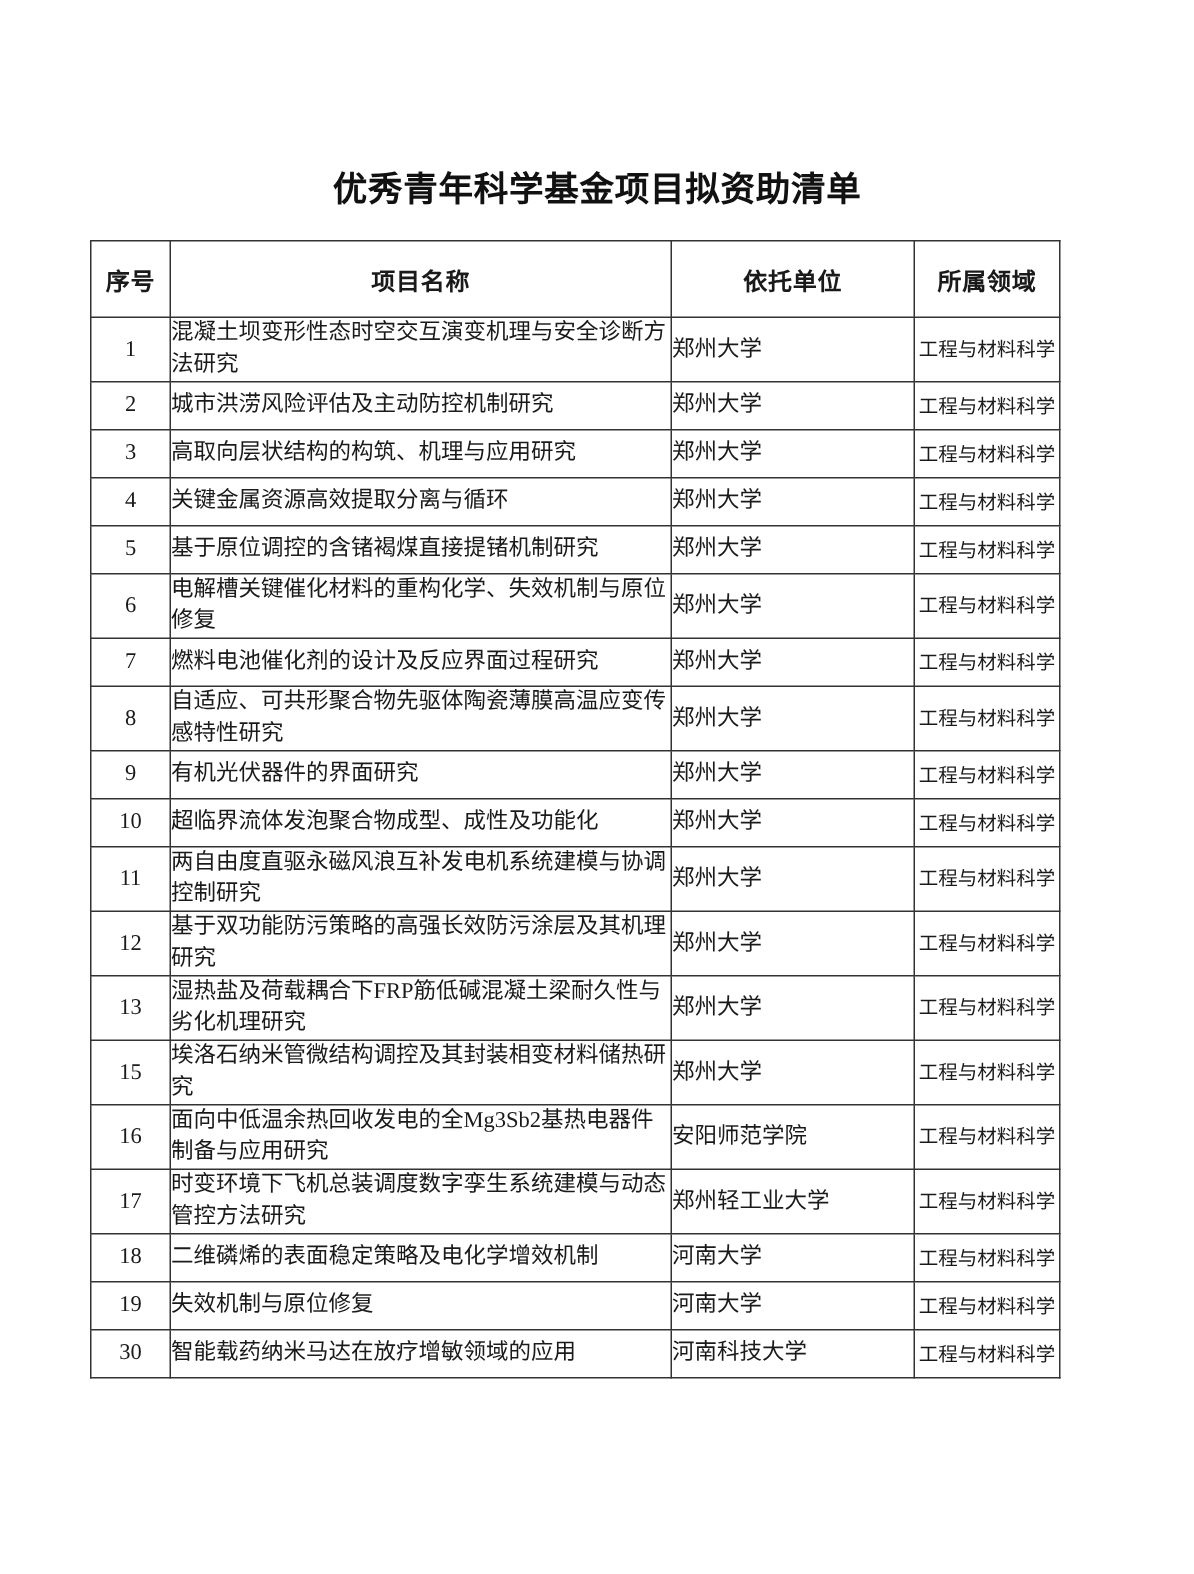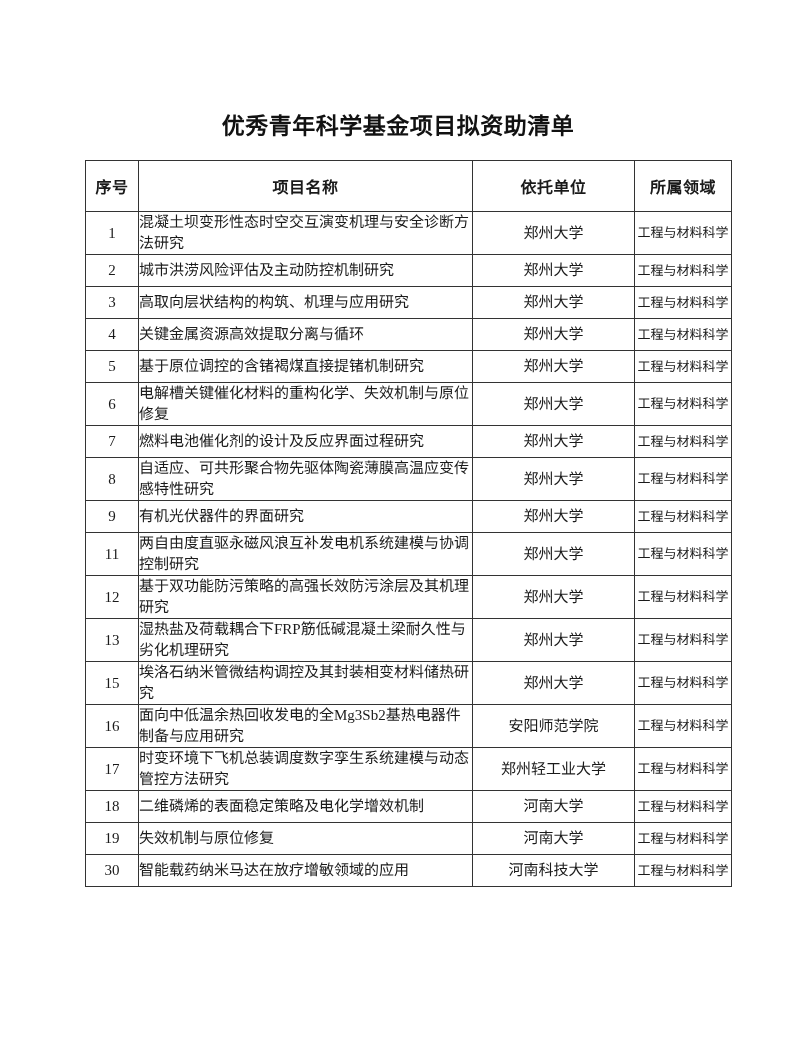--- a/index.html
+++ b/index.html
@@ -32,21 +32,21 @@
     font-size: 23px;
     font-weight: bold;
     letter-spacing: 0.5px;
     line-height: 30px;
     color: #111111;
     font-family: "Liberation Serif", "DejaVu Serif", serif;
   }
   .table-wrap {
     position: absolute;
     top: 160px;
-    left: 85px;
+    left: 60px;
     width: 646px;
   }
   table.listing {
     border-collapse: collapse;
     width: 646px;
     table-layout: fixed;
     border: 1.6px solid #1a1a1a;
   }
   table.listing col.c-seq    { width: 53px; }
   table.listing col.c-name   { width: 334px; }
@@ -75,21 +75,21 @@
     padding: 5px 0;
   }
   td.name {
     text-align: left;
     font-size: 15px;
     line-height: 21px;
     padding: 5px 4px 5px 7px;
     letter-spacing: 0px;
   }
   td.unit {
-    text-align: center;
+    text-align: left;
     font-size: 15px;
     padding: 5px 3px;
     line-height: 21px;
   }
   td.field {
     text-align: center;
     font-size: 13px;
     padding: 5px 2px;
     line-height: 20px;
     white-space: nowrap;
@@ -168,20 +168,26 @@
             <td class="name">自适应、可共形聚合物先驱体陶瓷薄膜高温应变传感特性研究</td>
             <td class="unit">郑州大学</td>
             <td class="field">工程与材料科学</td>
           </tr>
           <tr class="row-1line">
             <td class="seq">9</td>
             <td class="name">有机光伏器件的界面研究</td>
             <td class="unit">郑州大学</td>
             <td class="field">工程与材料科学</td>
           </tr>
+          <tr class="row-1line">
+            <td class="seq">10</td>
+            <td class="name">超临界流体发泡聚合物成型、成性及功能化</td>
+            <td class="unit">郑州大学</td>
+            <td class="field">工程与材料科学</td>
+          </tr>
           <tr class="row-2line">
             <td class="seq">11</td>
             <td class="name">两自由度直驱永磁风浪互补发电机系统建模与协调控制研究</td>
             <td class="unit">郑州大学</td>
             <td class="field">工程与材料科学</td>
           </tr>
           <tr class="row-2line">
             <td class="seq">12</td>
             <td class="name">基于双功能防污策略的高强长效防污涂层及其机理研究</td>
             <td class="unit">郑州大学</td>

